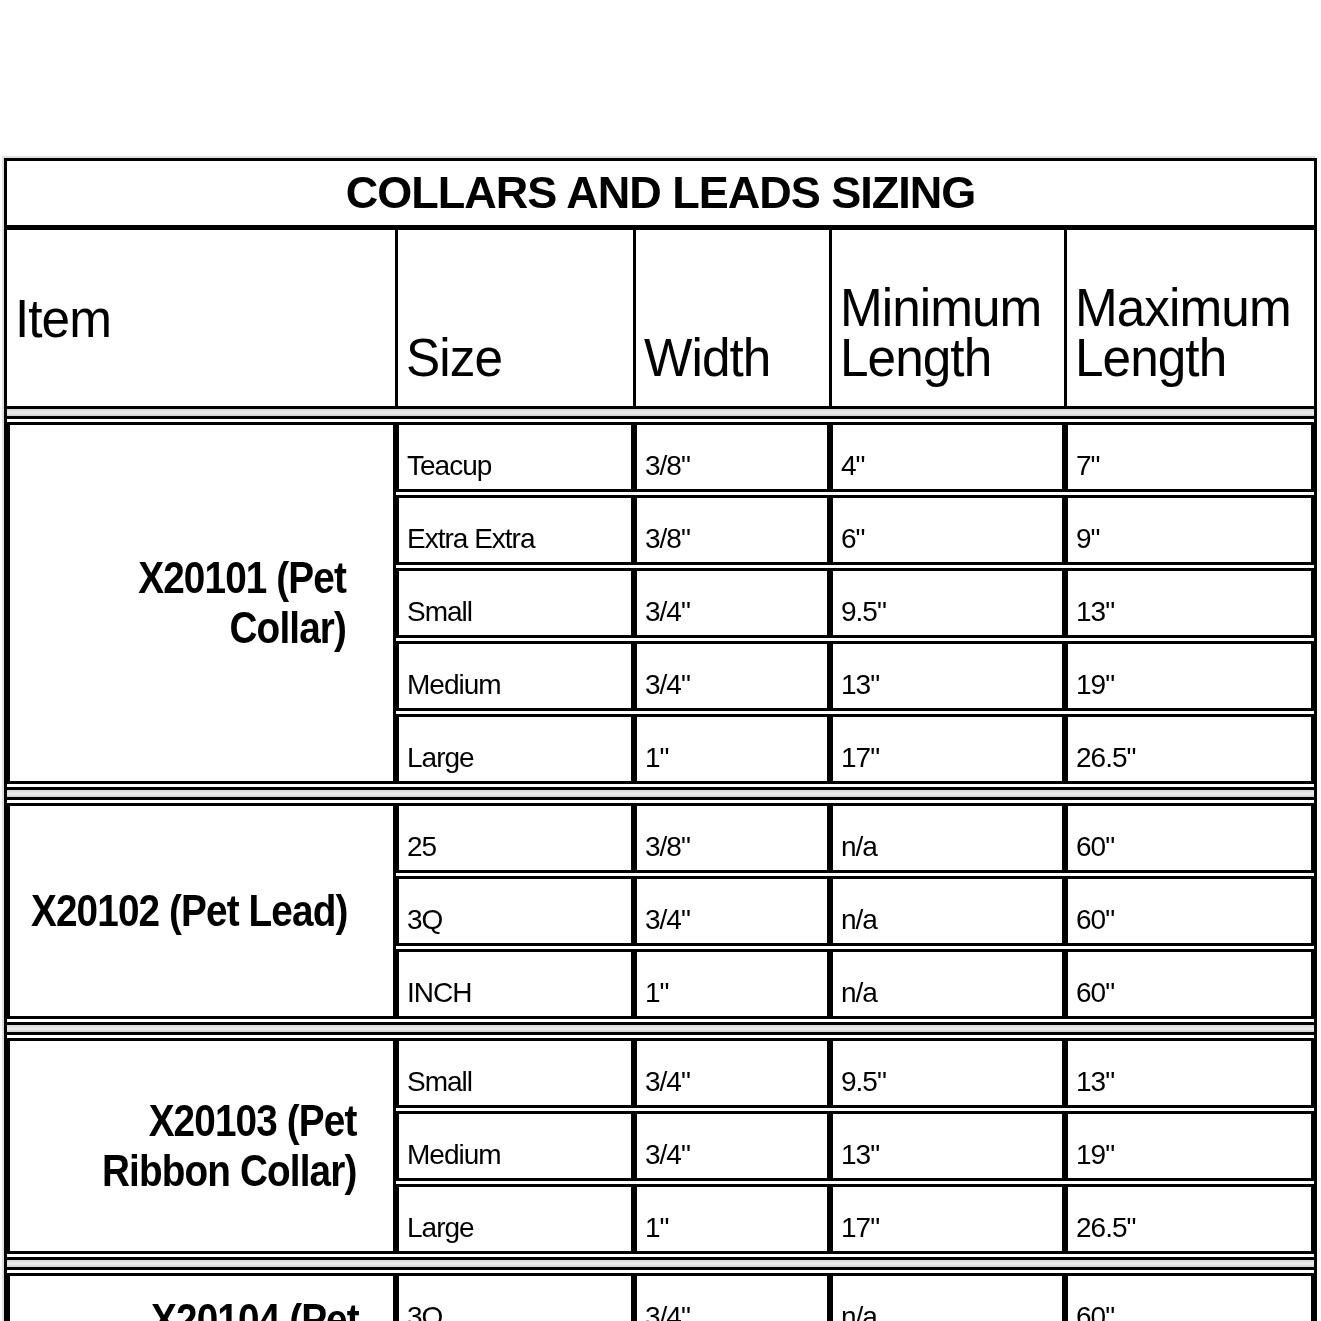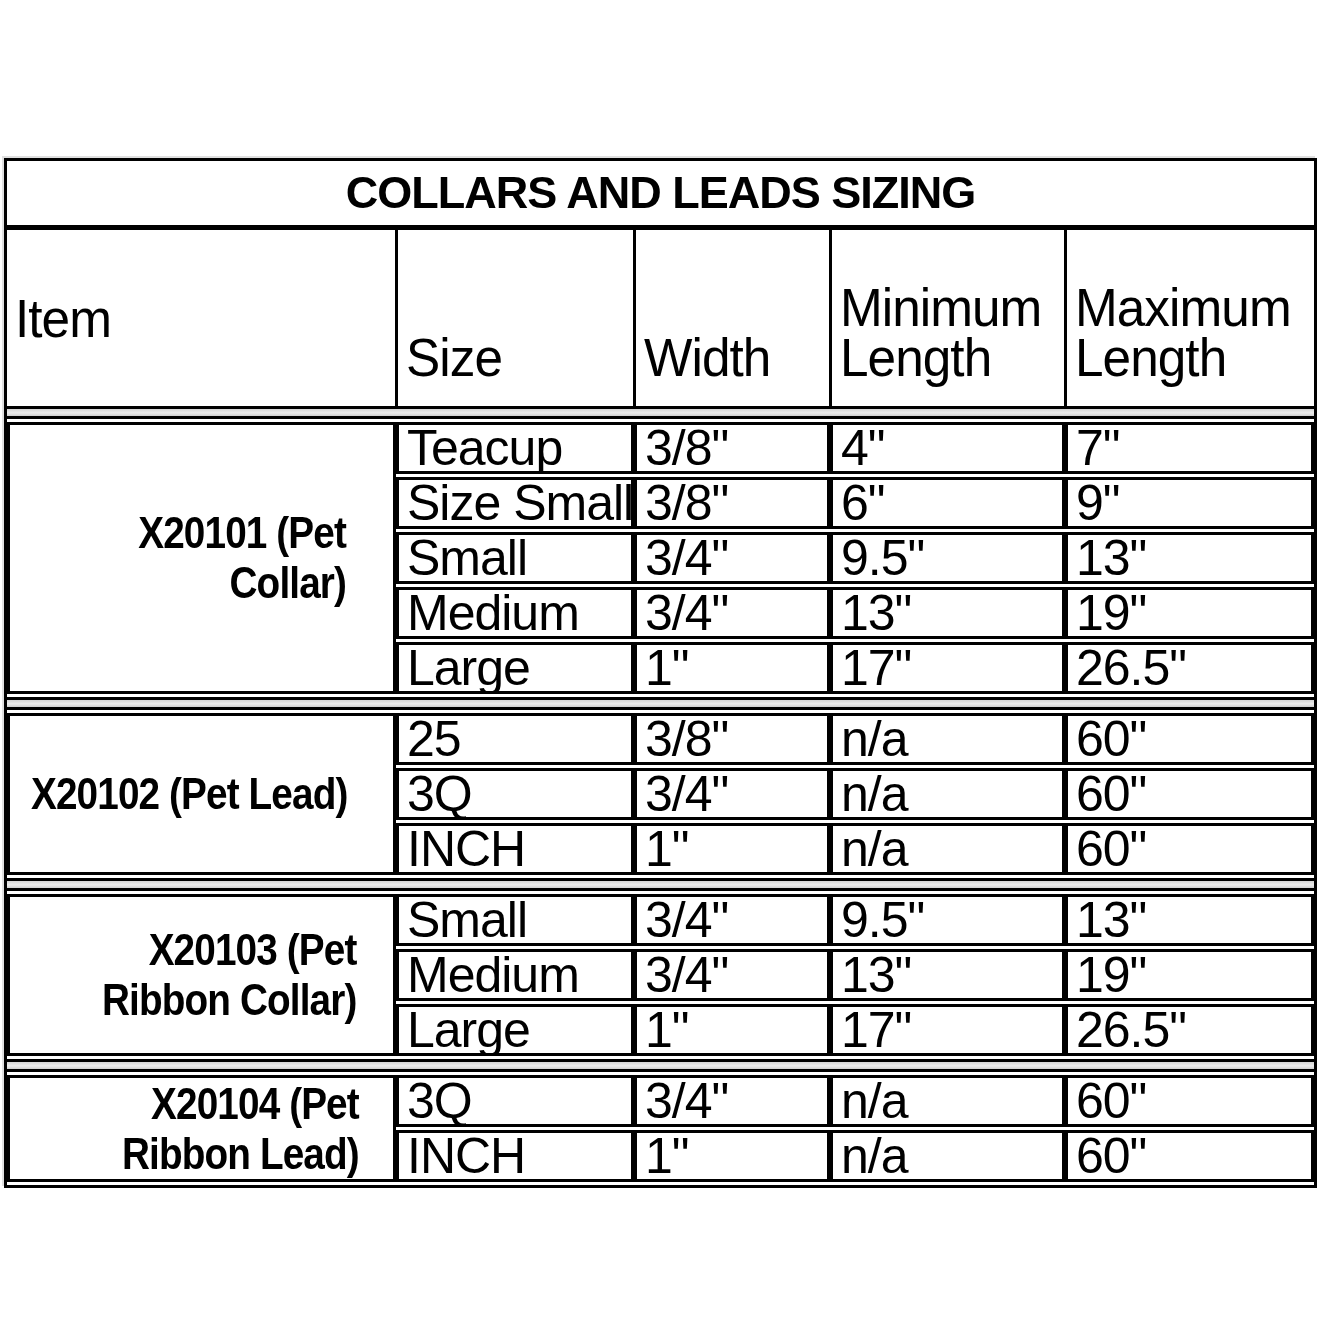--- a/index.html
+++ b/index.html
@@ -76,24 +76,24 @@
     width: 100%;
     background: #ffffff;
   }
   table.sect-tbl td {
     border: 3px solid #000000;
     background: #ffffff;
     overflow: hidden;
   }
   td.data-cell {
     height: 46px;
-    font-size: 50px;
+    font-size: 28px;
     letter-spacing: -1px;
     line-height: 46px;
-    padding: 0 2px 0 8px;
+    padding: 18px 2px 0 8px;
     white-space: nowrap;
     vertical-align: middle;
   }
   td.item-cell {
     vertical-align: middle;
     padding: 0 2px 0 6px;
     text-align: right;
   }
   .item-label {
     display: inline-block;
@@ -164,21 +164,21 @@
           <tr>
         <td class="item-cell" rowspan="5">
           <span class="item-label">X20101 (Pet Collar)</span>
         </td>
         <td class="data-cell">Teacup</td>
         <td class="data-cell">3/8"</td>
         <td class="data-cell">4"</td>
         <td class="data-cell">7"</td>
       </tr>
       <tr>
-        <td class="data-cell">Size Small</td>
+        <td class="data-cell">Extra Extra</td>
         <td class="data-cell">3/8"</td>
         <td class="data-cell">6"</td>
         <td class="data-cell">9"</td>
       </tr>
       <tr>
         <td class="data-cell">Small</td>
         <td class="data-cell">3/4"</td>
         <td class="data-cell">9.5"</td>
         <td class="data-cell">13"</td>
       </tr>

